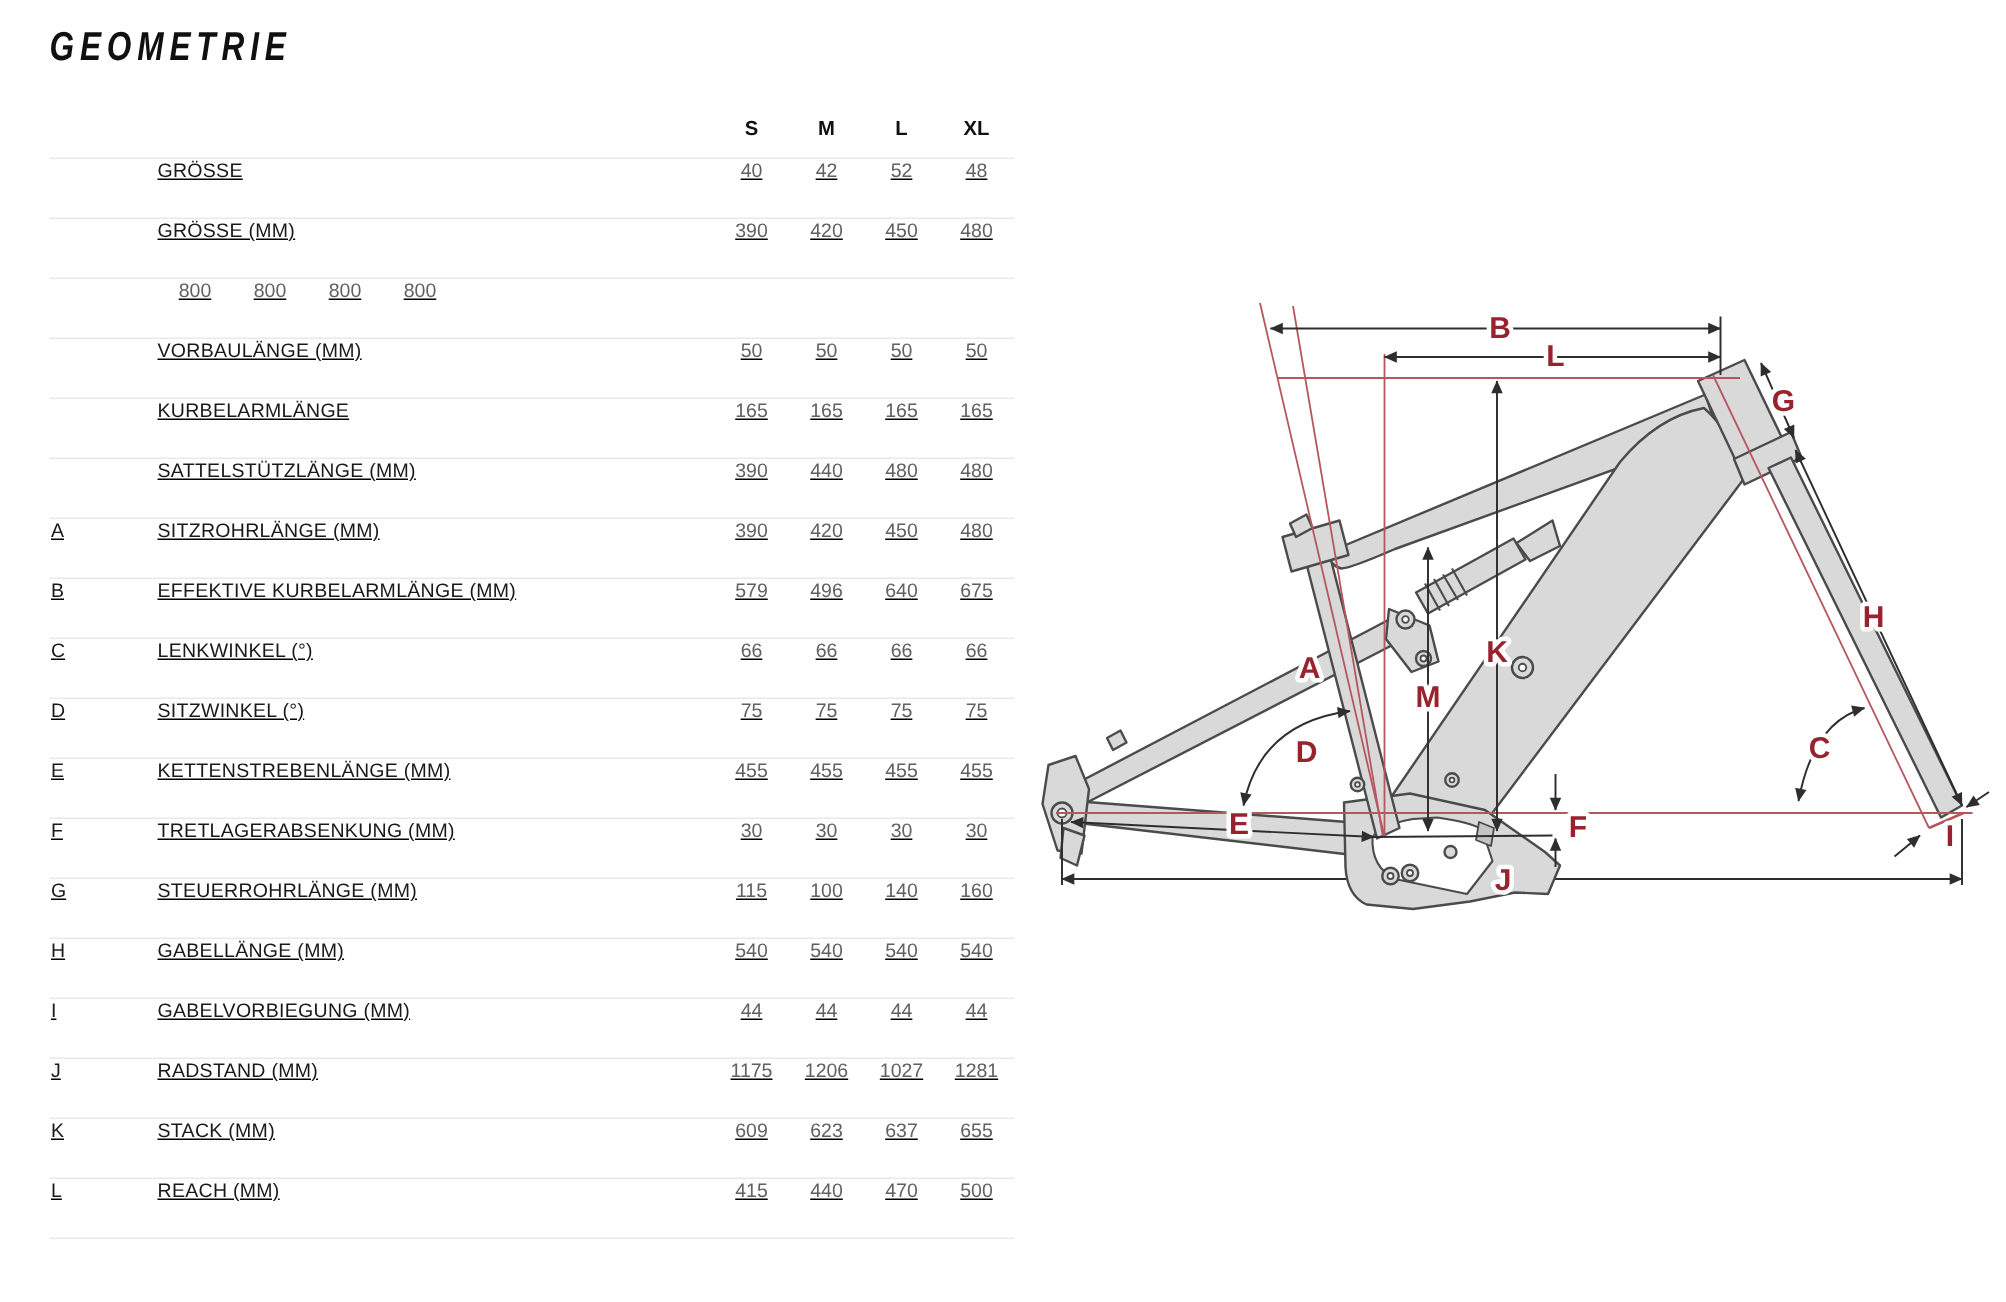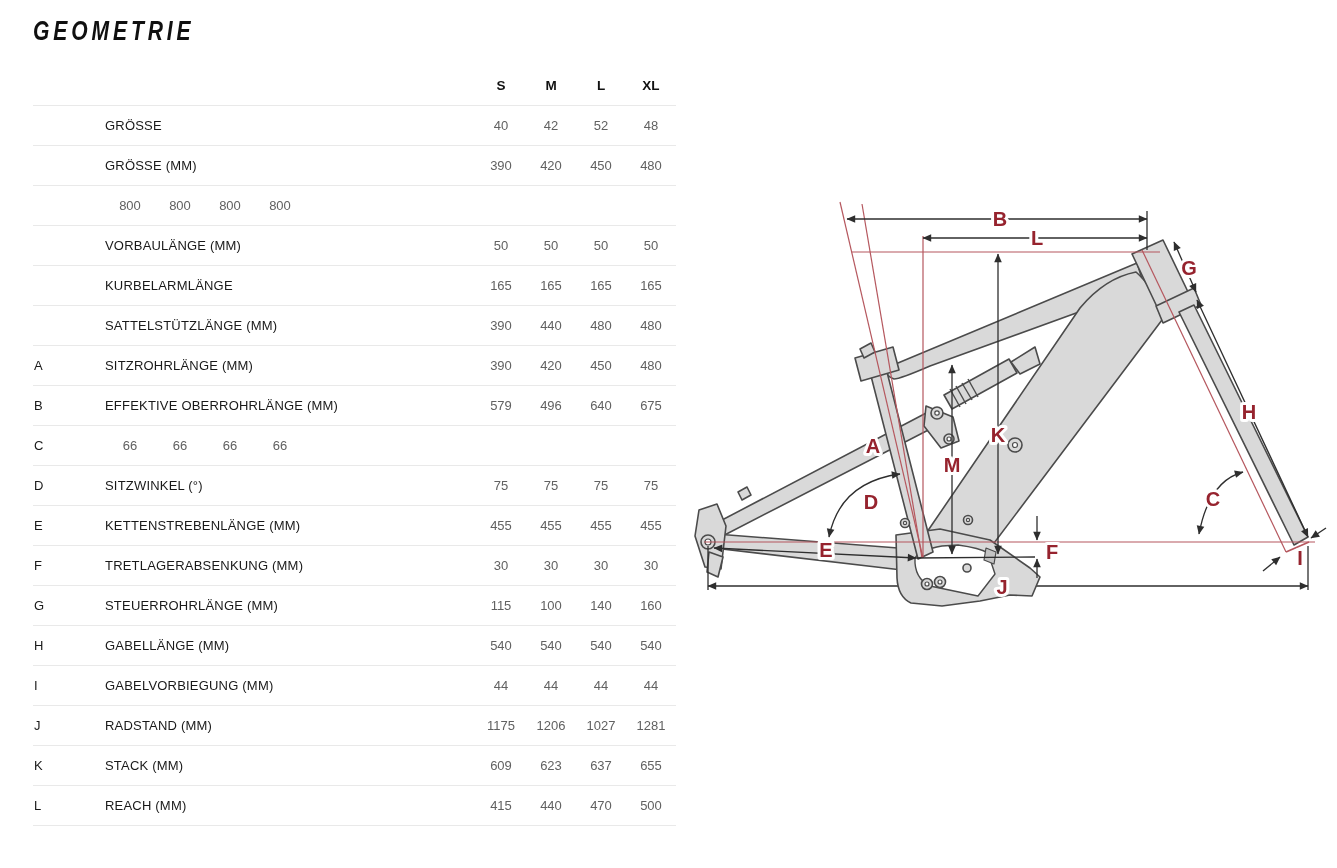--- a/index.html
+++ b/index.html
@@ -13,21 +13,21 @@
     font-family:"Liberation Sans",sans-serif;
   }
   .title{
     position:absolute;left:33px;top:16px;margin:0;
     font-size:27px;font-weight:700;font-style:italic;letter-spacing:5px;
     color:#101010;white-space:nowrap;transform:scaleX(.78);transform-origin:left center;
   }
   .geo-table{position:absolute;left:33px;top:65px;width:643px;}
   .thead{display:flex;align-items:center;height:40px;border-bottom:1px solid var(--divider);}
   .thead .cell{font-weight:700;font-size:13.5px;color:#111;}
-  .trow{display:flex;align-items:center;height:39px;border-bottom:1px solid var(--divider);font-size:13px;}
+  .trow{display:flex;height:39px;border-bottom:1px solid var(--divider);font-size:13px;text-decoration:underline;}
   .cell{box-sizing:border-box;}
   .cell.letter{width:72px;color:var(--label_text);padding-left:1px;}
   .cell.label{flex:1;color:var(--label_text);letter-spacing:.2px;}
   .cell.val{width:50px;text-align:center;color:var(--value_text);}
   .thead .cell.val{color:#111;}
   .diagram{position:absolute;left:690px;top:180px;width:647px;height:450px;}
   .frame{fill:var(--frame_fill);stroke:var(--frame_stroke);stroke-width:1.6;stroke-linejoin:round;}
   .frame-white{fill:#fff;stroke:var(--frame_stroke);stroke-width:1.4;stroke-linejoin:round;}
   .frame-dark{fill:#c4c4c4;stroke:var(--frame_stroke);stroke-width:1.2;stroke-linejoin:round;}
   .frame-line{fill:none;stroke:var(--frame_stroke);stroke-width:1.4;}
@@ -113,29 +113,30 @@
     <div class="cell letter">A</div>
     <div class="cell label">SITZROHRLÄNGE (MM)</div>
     <div class="cell val">390</div>
     <div class="cell val">420</div>
     <div class="cell val">450</div>
     <div class="cell val">480</div>
   </div>
 
   <div class="trow">
     <div class="cell letter">B</div>
-    <div class="cell label">EFFEKTIVE OBERROHRLÄNGE (MM)</div>
+    <div class="cell label">EFFEKTIVE KURBELARMLÄNGE (MM)</div>
     <div class="cell val">579</div>
     <div class="cell val">496</div>
     <div class="cell val">640</div>
     <div class="cell val">675</div>
   </div>
 
   <div class="trow">
     <div class="cell letter">C</div>
+    <div class="cell label">LENKWINKEL (°)</div>
     <div class="cell val">66</div>
     <div class="cell val">66</div>
     <div class="cell val">66</div>
     <div class="cell val">66</div>
   </div>
 
   <div class="trow">
     <div class="cell letter">D</div>
     <div class="cell label">SITZWINKEL (°)</div>
     <div class="cell val">75</div>

